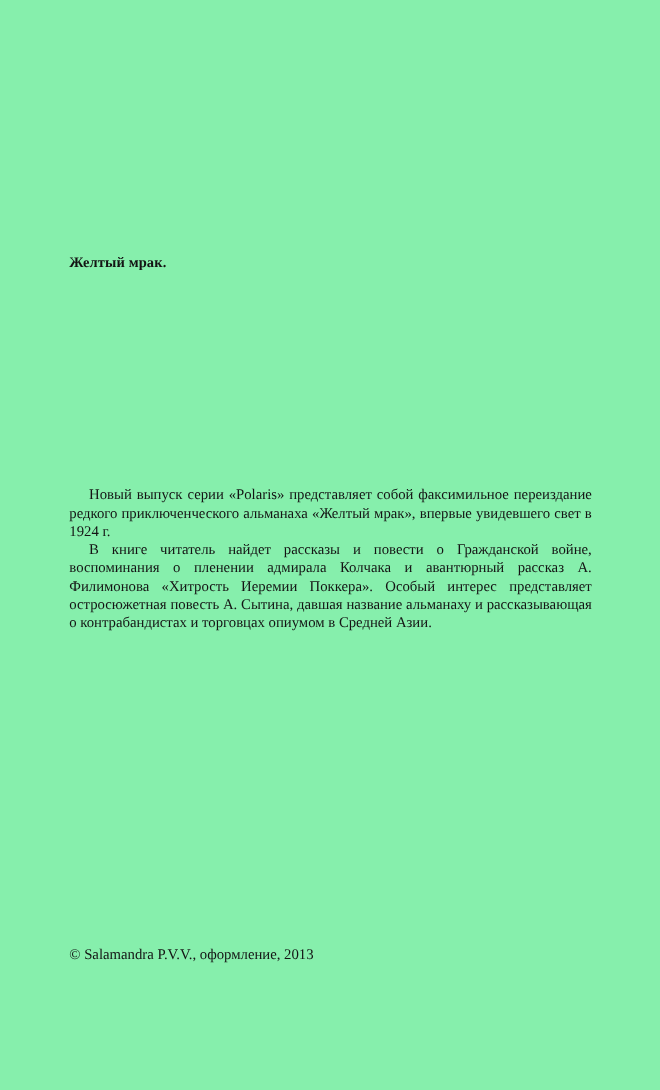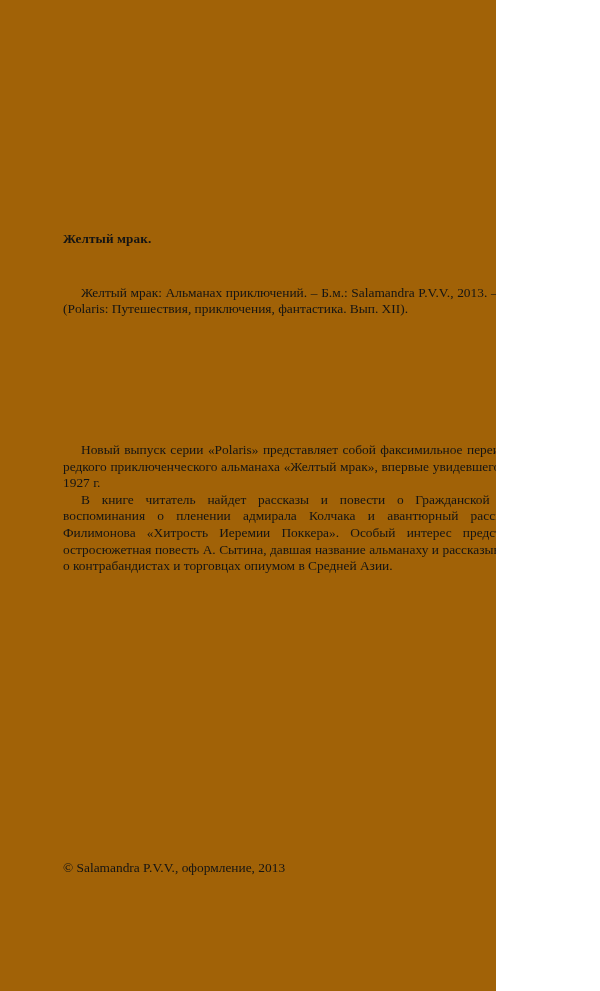--- a/index.html
+++ b/index.html
@@ -4,23 +4,23 @@
 <title>Желтый мрак — колофон</title>
 <style>
   html, body {
     margin: 0;
     padding: 0;
     background: #ffffff;
   }
 
   .page {
     position: relative;
-    width: 496px;
+    width: 600px;
     height: 991px;
-    background: #a16207;
+    background: #86efac;
     overflow: hidden;
     font-family: "Liberation Serif", "DejaVu Serif", serif;
     color: #141414;
     -webkit-font-smoothing: antialiased;
   }
 
   
   .col {
     position: absolute;
     left: 63px;
@@ -78,22 +78,21 @@
     margin-top: 40px;
   }
 </style>
 </head>
 <body>
 
 <div class="page">
 
   <h1 class="col doc-title">Желтый мрак.</h1>
 
-  <div class="col biblio">Желтый мрак: Альманах приключений. – Б.м.: Salamandra P.V.V., 2013. – 82 с. – (Polaris: Путешествия, приключения, фантастика. Вып. XII).</div>
 
   <div class="col annotation">
-    <p>Новый выпуск серии «Polaris» представляет собой факсимильное переиздание редкого приключенческого альманаха «Желтый мрак», впервые увидевшего свет в  1927 г.</p>
+    <p>Новый выпуск серии «Polaris» представляет собой факсимильное переиздание редкого приключенческого альманаха «Желтый мрак», впервые увидевшего свет в  1924 г.</p>
     <p>В книге читатель найдет рассказы и повести о Гражданской войне, воспоминания о пленении адмирала Колчака и авантюрный рассказ А. Филимонова «Хитрость Иеремии Поккера». Особый интерес представляет остросюжетная повесть А. Сытина, давшая название альманаху и рассказывающая о контрабандистах и торговцах опиумом в Средней Азии.</p>
   </div>
 
   <div class="col copyright">© Salamandra P.V.V., оформление, 2013</div>
 
 </div>
 
 </body></html>

